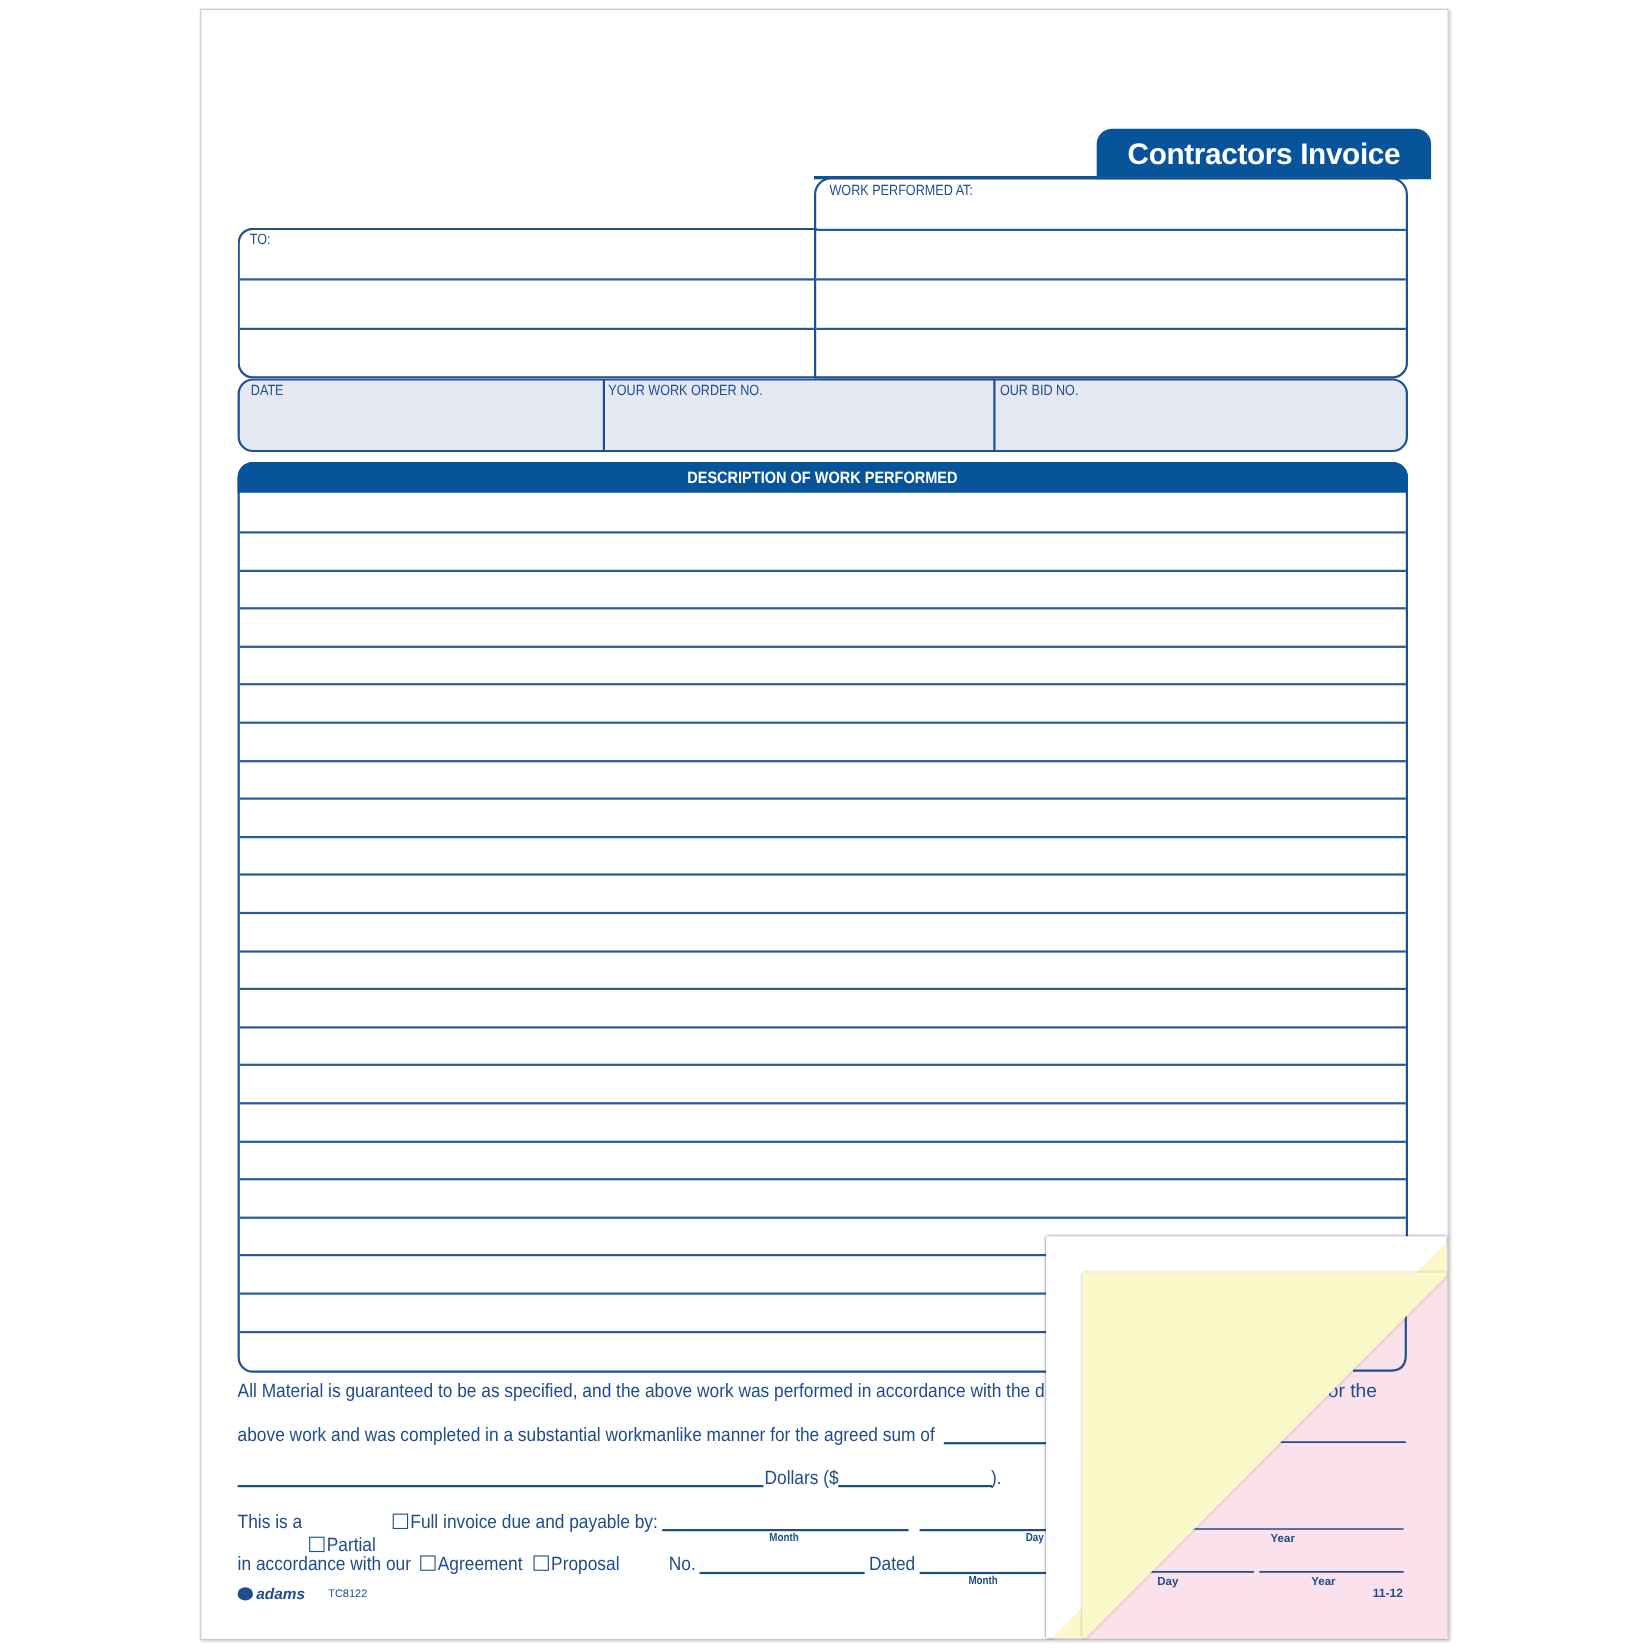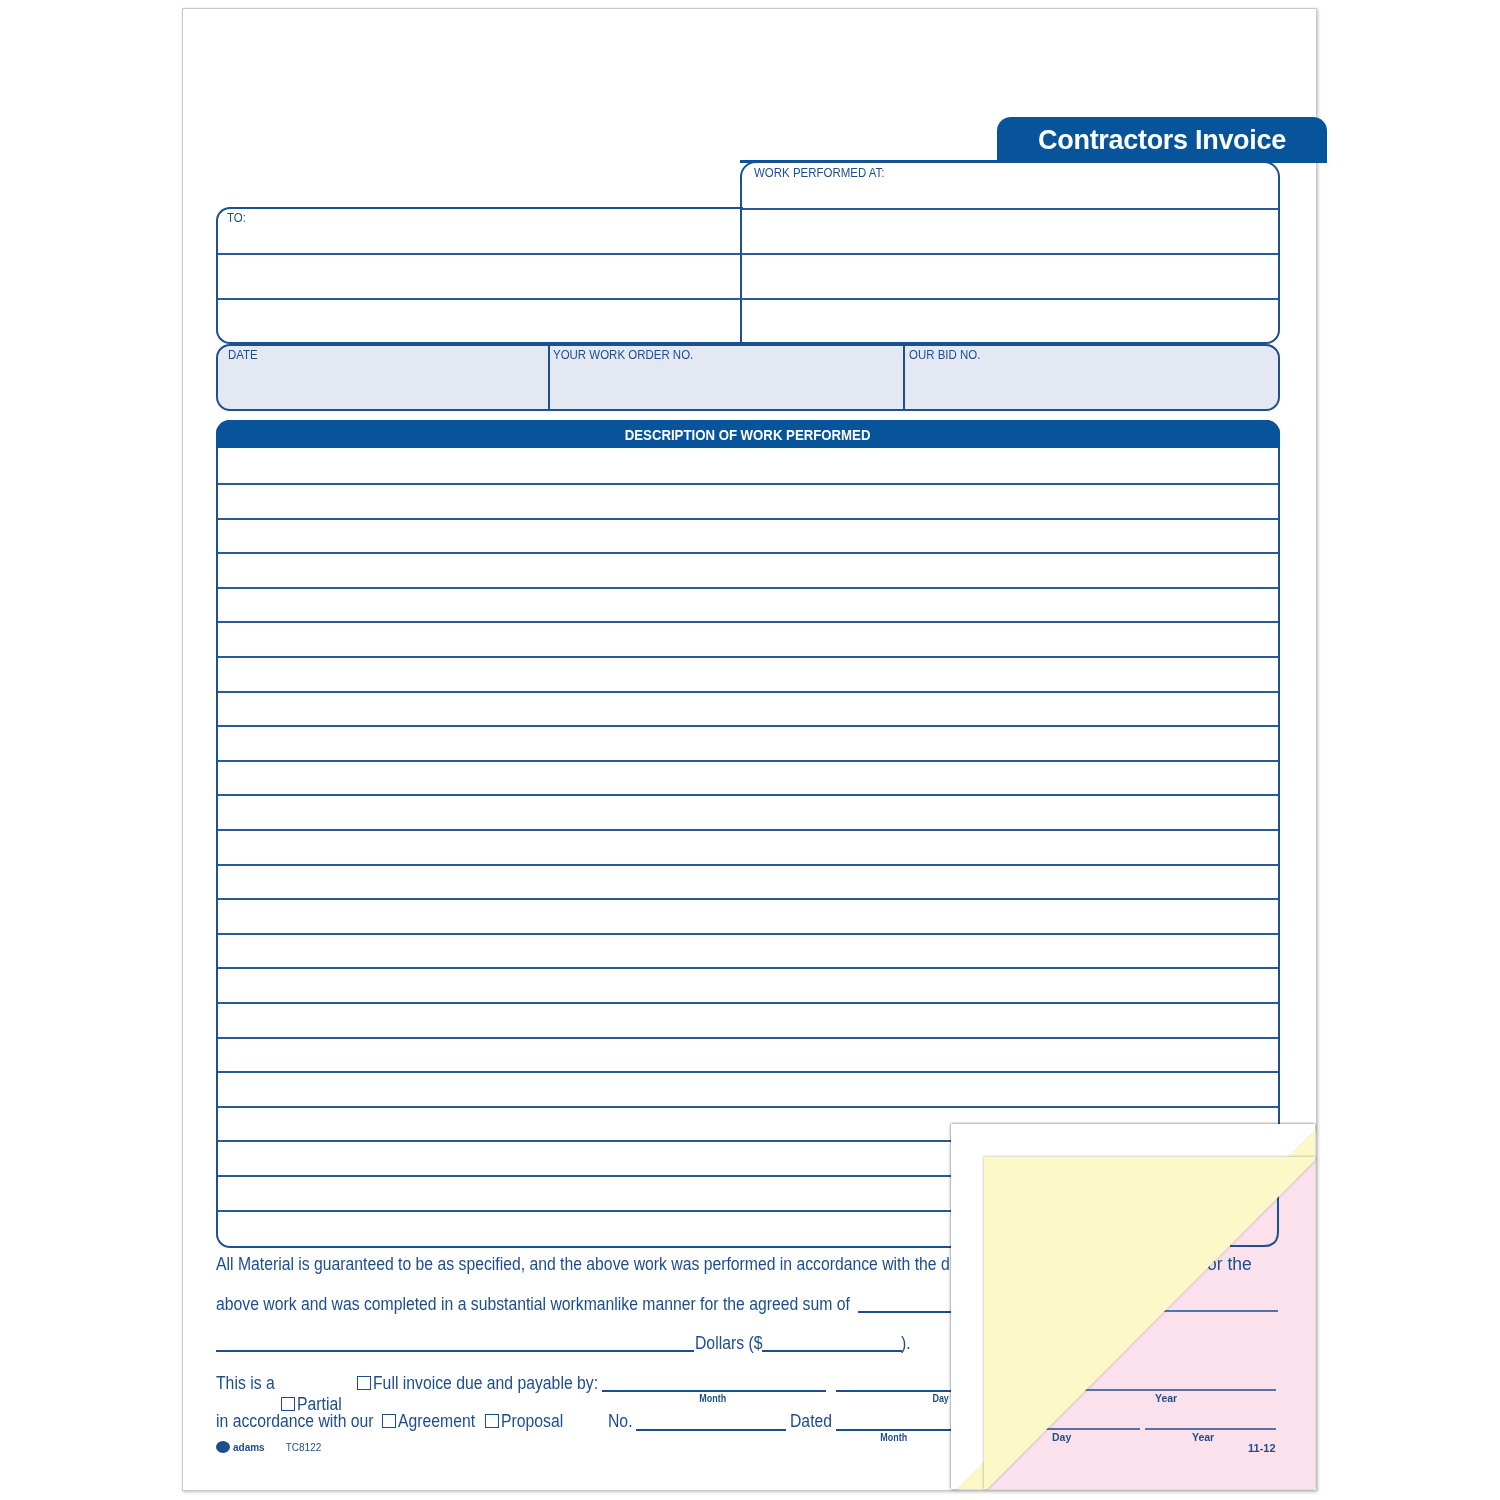--- a/index.html
+++ b/index.html
@@ -1,21 +1,21 @@
 <!DOCTYPE html>
 <html><head>
 <meta charset="utf-8">
 <style>
   html, body { margin:0; padding:0; }
   body { width:1500px; height:1500px; background:#ffffff; position:relative; overflow:hidden;
          font-family:"Liberation Sans", sans-serif; color:#1f4f8f; }
   .abs { position:absolute; }
   .paper { left:182px; top:8px; width:1133px; height:1481px; background:#fff;
            border:1px solid #c8c8c8; box-shadow:1px 1px 3px rgba(0,0,0,0.25); }
-  .tab { left:997px; top:117px; width:330px; height:46px; background:#07549a;
+  .tab { left:997px; top:117px; width:304px; height:46px; background:#07549a;
          border-radius:14px 14px 0 0; color:#fff; font-weight:bold; font-size:27px;
          display:flex; align-items:center; justify-content:center; letter-spacing:-0.3px; }
   .tabline { left:740px; top:160px; width:540px; height:3px; background:#07549a; }
   .box { border:2px solid #1e4f8e; box-sizing:border-box; }
   .lbl { font-size:13.5px; font-family:"Liberation Sans", sans-serif; transform:scaleX(0.85);
          transform-origin:left center; white-space:nowrap; color:#1e4d8c; }
   .hline { height:2px; background:#2a5a96; }
   .vline { width:2px; background:#1e4f8e; }
   .body-text { font-size:17.5px; white-space:nowrap; transform:scaleX(0.9); transform-origin:left center; color:#1e4d8c; }
   .small { font-size:10.5px; font-weight:bold; transform:scaleX(0.85); transform-origin:center; color:#1e4d8c; }
@@ -114,21 +114,21 @@
   <span class="chk"></span><span class="body-text" style="display:inline-block;">Proposal</span>
 </div>
 <div class="abs body-text" style="left:608px; top:1411px;">No.</div>
 <div class="abs uline" style="left:636px; top:1429px; width:150px;"></div>
 <div class="abs body-text" style="left:790px; top:1411px;">Dated</div>
 <div class="abs uline" style="left:836px; top:1429px; width:120px;"></div>
 <div class="abs small" style="left:878px; top:1431px;">Month</div>
 
 <div class="abs" style="left:216px; top:1441px; display:flex; align-items:center; gap:3px;">
   <span style="display:inline-block; width:14px; height:12px; border-radius:50%; background:#1e4d8c;"></span>
-  <span style="font-size:10px; font-weight:bold; color:#1e4d8c;">adams</span>
+  <span style="font-size:14px; font-weight:bold; font-style:italic; color:#1e4d8c;">adams</span>
   <span style="font-size:10px; color:#1e4d8c; margin-left:18px;">TC8122</span>
 </div>
 
 <svg class="abs" style="left:940px; top:1115px;" width="380" height="385" viewBox="940 1115 380 385">
   <defs>
     <filter id="sh" x="-5%" y="-5%" width="110%" height="110%">
       <feDropShadow dx="0" dy="0" stdDeviation="1.5" flood-color="#000" flood-opacity="0.35"></feDropShadow>
     </filter>
   </defs>
 

